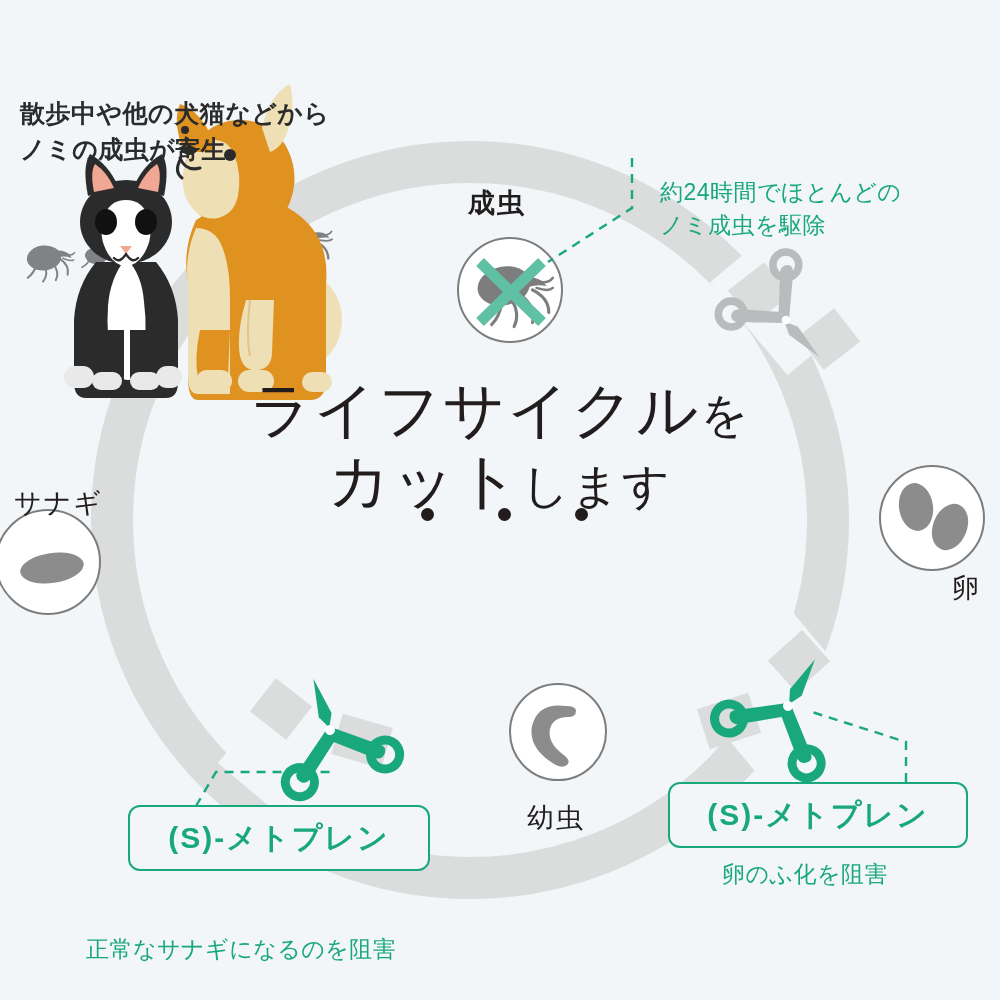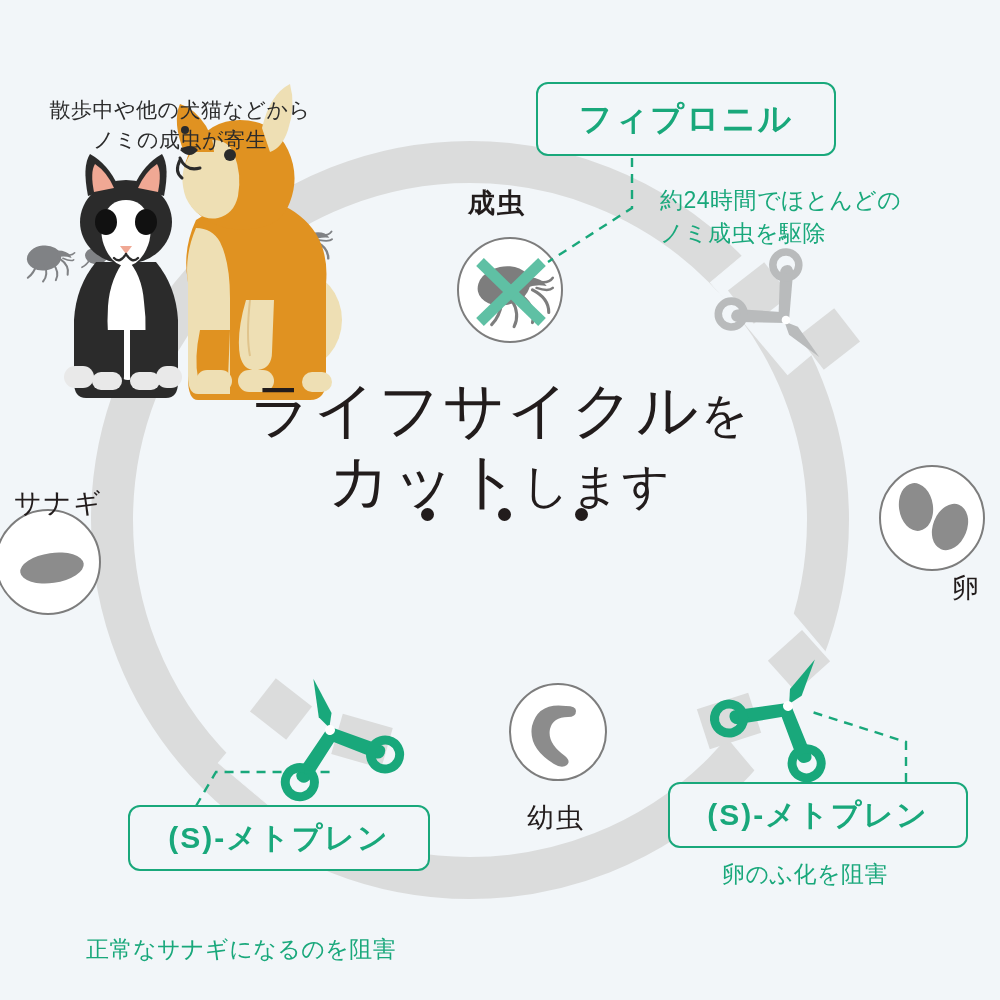--- a/index.html
+++ b/index.html
@@ -8,22 +8,23 @@
     background:#f2f6f9;
     font-family:"Liberation Sans","DejaVu Sans",sans-serif;
     position:relative;
   }
   .stage{position:absolute;left:0;top:0;width:1000px;height:1000px;}
   svg.layer{position:absolute;left:0;top:0;width:1000px;height:1000px;}
 
   
   .intro{
     position:absolute;left:20px;top:95px;width:320px;
-    text-align:center;color:#2b2b2b;font-size:21px;line-height:1.45;
+    text-align:left;color:#2b2b2b;font-size:25px;line-height:1.45;
     letter-spacing:.5px;
+    font-weight:bold;
   }
   .intro div{white-space:nowrap;}
 
   .title{
     position:absolute;left:170px;top:375px;width:660px;
     text-align:center;color:#221c1c;line-height:1.16;
     letter-spacing:2px;
   }
   .t-line{font-size:61px;white-space:nowrap;}
   .t-line.l1{font-size:61px;}
@@ -50,21 +51,21 @@
     background:#f2f6f9;color:#19a87b;font-weight:bold;
     display:flex;align-items:center;justify-content:center;
     letter-spacing:2px;box-sizing:border-box;
   }
   .gbox-fipronil{left:536px;top:82px;width:300px;height:74px;font-size:33px;}
   .gbox-metoL{left:128px;top:805px;width:302px;height:66px;font-size:30px;}
   .gbox-metoR{left:668px;top:782px;width:300px;height:66px;font-size:30px;}
 
   .gnote{position:absolute;color:#19a87b;font-size:23px;line-height:1.45;letter-spacing:.5px;}
   .gnote div{white-space:nowrap;}
-  .note-fipronil{left:660px;top:184px;text-align:left;}
+  .note-fipronil{left:660px;top:176px;text-align:left;}
   .note-metoL{left:86px;top:893px;margin-top:40px;}
   .note-metoR{left:722px;top:858px;text-align:right;}
 </style>
 </head>
 <body>
 
 <div class="stage">
 
   <svg class="layer" viewBox="0 0 1000 1000">
     <defs>
@@ -300,21 +301,20 @@
           <i></i>
         </span>
     </div>
   </div>
 
   <div class="cap cap-adult">成虫</div>
   <div class="cap cap-egg">卵</div>
   <div class="cap cap-larva">幼虫</div>
   <div class="cap cap-pupa">サナギ</div>
 
-  <div class="gbox gbox-fipronil">フィプロニル</div>
   <div class="gnote note-fipronil">
     <div>約24時間でほとんどの</div>
     <div>ノミ成虫を駆除</div>
   </div>
 
   <div class="gbox gbox-metoL">(S)-メトプレン</div>
   <div class="gnote note-metoL">
     <div>正常なサナギになるのを阻害</div>
   </div>
 

